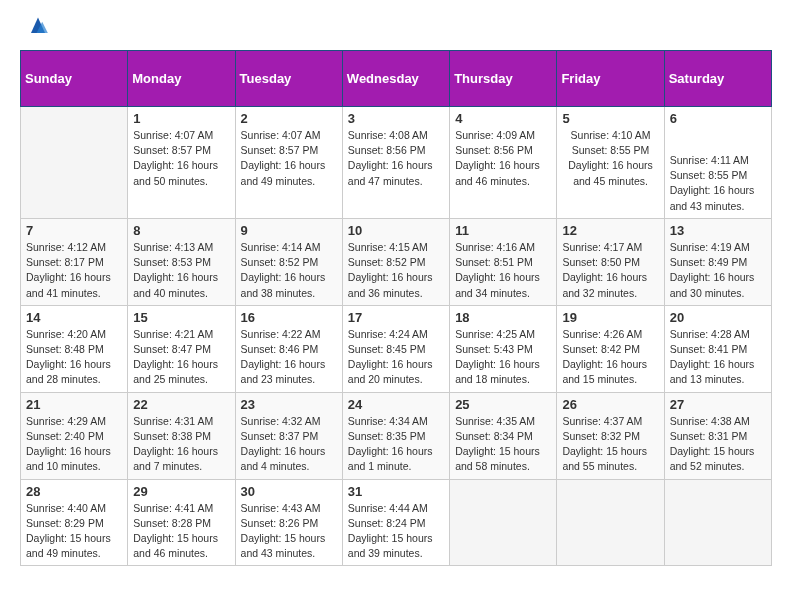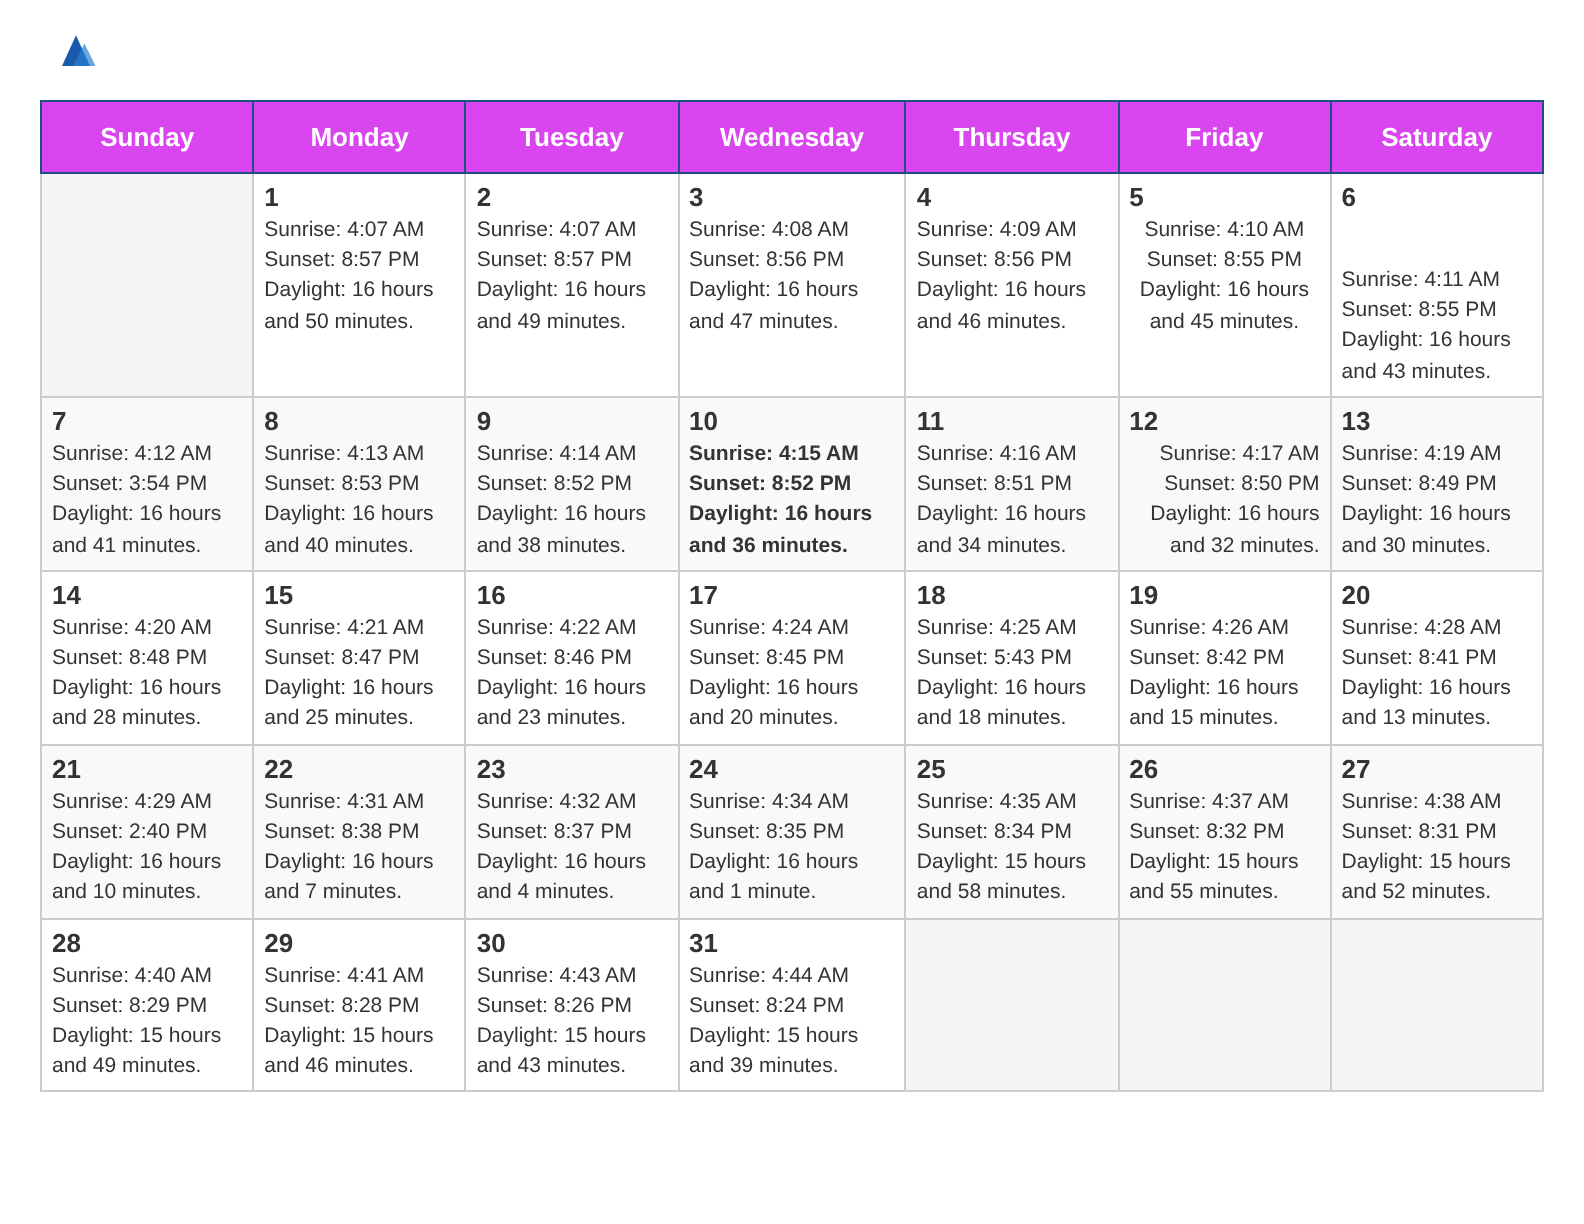--- a/index.html
+++ b/index.html
@@ -36,24 +36,24 @@
     .subtitle {
       font-size: 15px;
       color: #555;
     }
     table {
       width: 100%;
       border-collapse: collapse;
       font-size: 11px;
     }
     thead tr th {
-      background-color: #d946ef;
+      background-color: #a21caf;
       color: #fff;
-      padding: 10px 4px;
-      text-align: center;
+      padding: 20px 4px;
+      text-align: left;
       font-size: 13px;
       font-weight: bold;
       border: 1px solid #1e4f80;
     }
     tbody tr td {
       border: 1px solid #ccc;
       vertical-align: top;
       padding: 4px 5px;
       min-height: 80px;
       background: #fff;
@@ -154,55 +154,55 @@
           <div class="day-info" style="white-space: pre-line; margin-top: 27px;">Sunrise: 4:11 AM
 Sunset: 8:55 PM
 Daylight: 16 hours
 and 43 minutes.</div>
         </td>
       </tr>
       <tr>
         <td>
           <div class="day-number">7</div>
           <div class="day-info" style="white-space: pre-line;">Sunrise: 4:12 AM
-Sunset: 3:54 PM
+Sunset: 8:17 PM
 Daylight: 16 hours
 and 41 minutes.</div>
         </td>
         <td>
           <div class="day-number">8</div>
           <div class="day-info" style="white-space: pre-line;">Sunrise: 4:13 AM
 Sunset: 8:53 PM
 Daylight: 16 hours
 and 40 minutes.</div>
         </td>
         <td>
           <div class="day-number">9</div>
           <div class="day-info" style="white-space: pre-line;">Sunrise: 4:14 AM
 Sunset: 8:52 PM
 Daylight: 16 hours
 and 38 minutes.</div>
         </td>
         <td>
           <div class="day-number">10</div>
-          <div class="day-info" style="white-space: pre-line; font-weight: bold;">Sunrise: 4:15 AM
+          <div class="day-info" style="white-space: pre-line;">Sunrise: 4:15 AM
 Sunset: 8:52 PM
 Daylight: 16 hours
 and 36 minutes.</div>
         </td>
         <td>
           <div class="day-number">11</div>
           <div class="day-info" style="white-space: pre-line;">Sunrise: 4:16 AM
 Sunset: 8:51 PM
 Daylight: 16 hours
 and 34 minutes.</div>
         </td>
         <td>
           <div class="day-number">12</div>
-          <div class="day-info" style="white-space: pre-line; text-align: right;">Sunrise: 4:17 AM
+          <div class="day-info" style="white-space: pre-line;">Sunrise: 4:17 AM
 Sunset: 8:50 PM
 Daylight: 16 hours
 and 32 minutes.</div>
         </td>
         <td>
           <div class="day-number">13</div>
           <div class="day-info" style="white-space: pre-line;">Sunrise: 4:19 AM
 Sunset: 8:49 PM
 Daylight: 16 hours
 and 30 minutes.</div>

